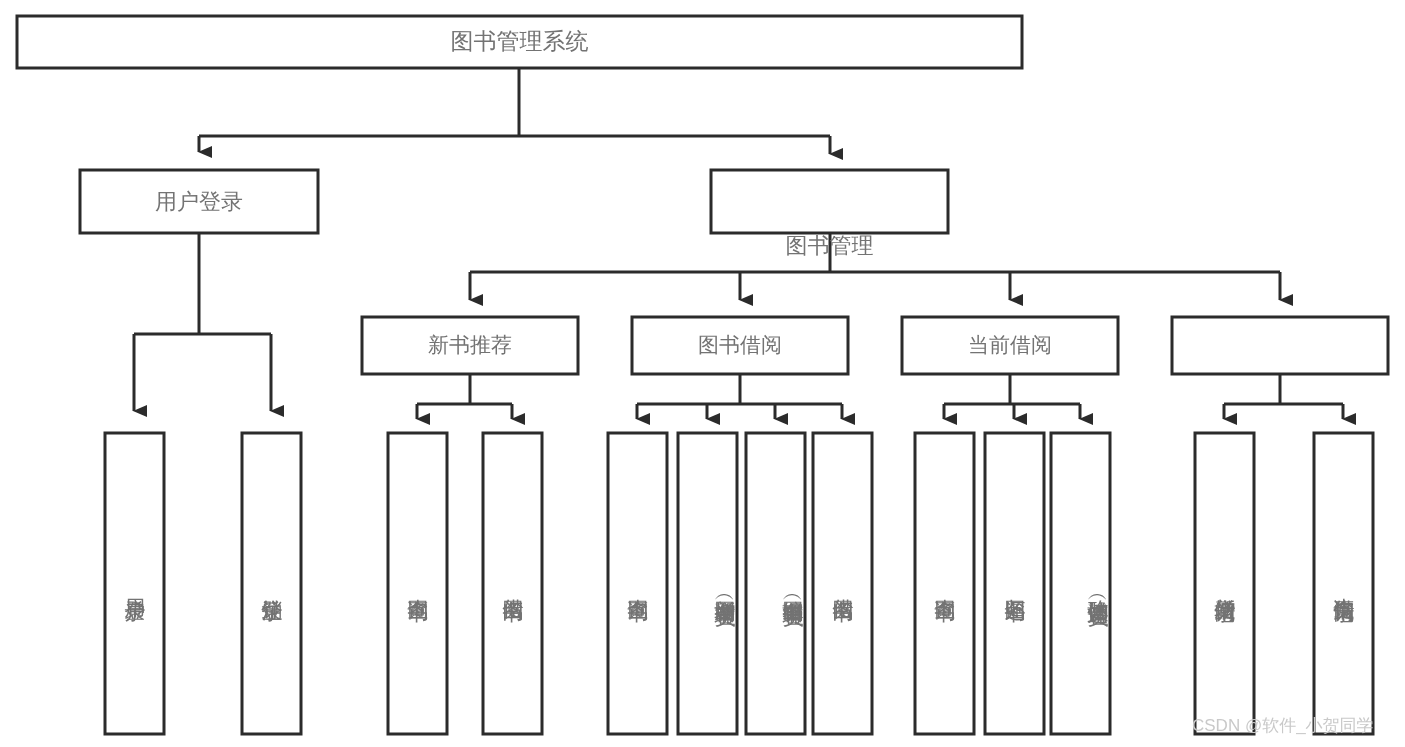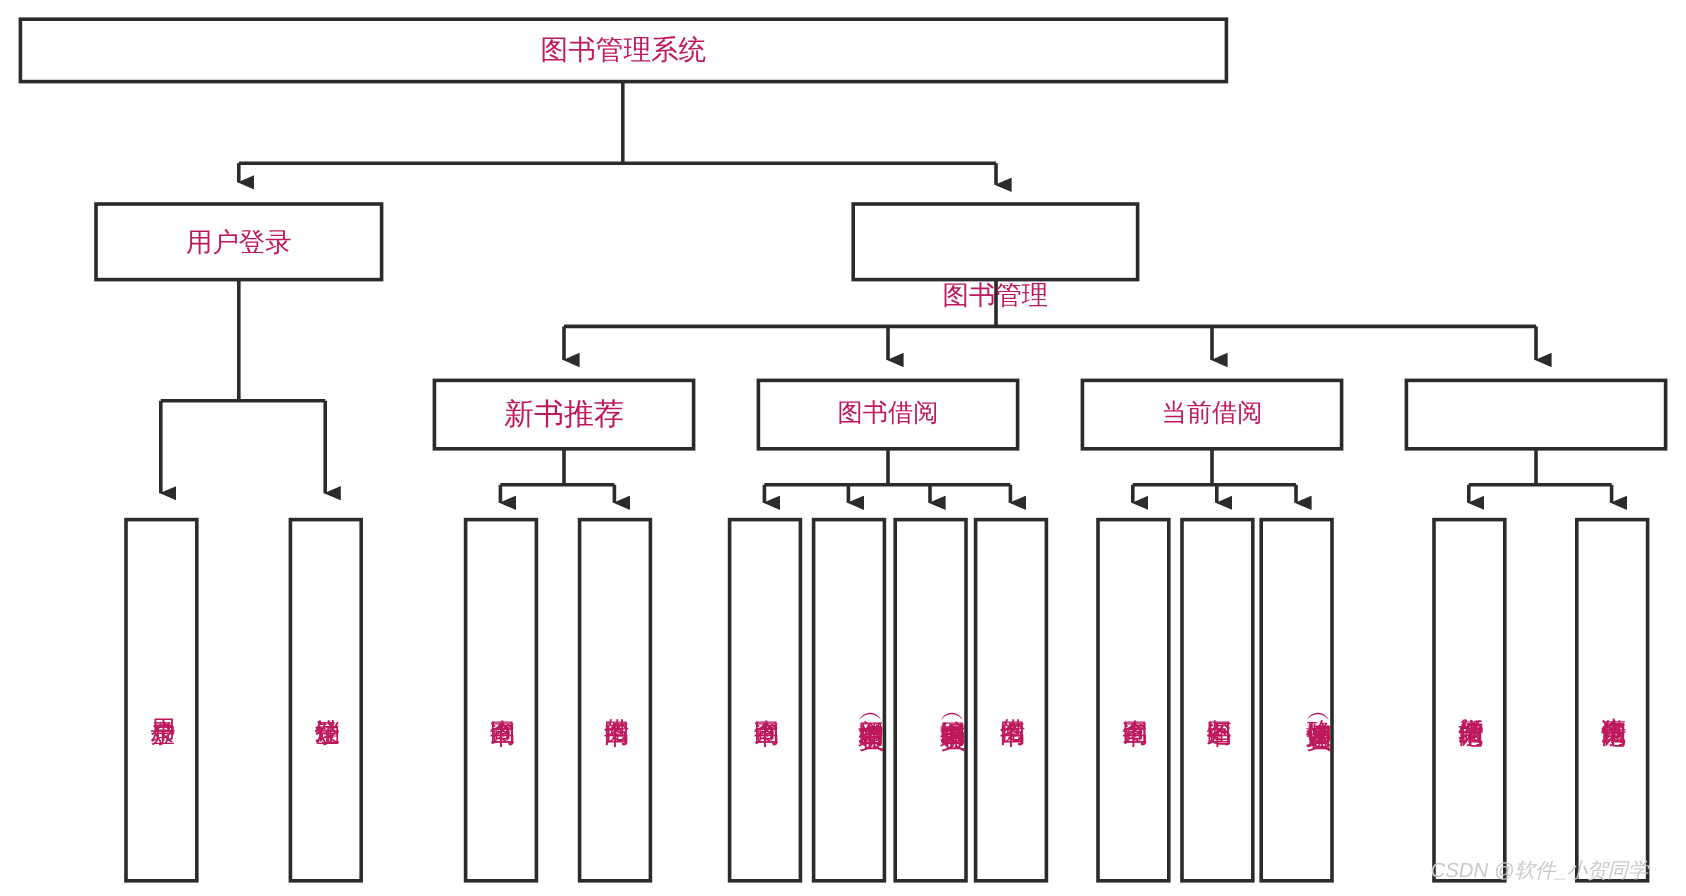--- a/index.html
+++ b/index.html
@@ -38,21 +38,21 @@
   }
   .arrow-head {
     fill: #2b2b2b;
     stroke: none;
   }
   .node-label {
     position: absolute;
     display: flex;
     align-items: center;
     justify-content: center;
-    color: #be185d;
+    color: #737373;
     font-family: "Liberation Sans", "DejaVu Sans", sans-serif;
     line-height: 1.18;
     text-align: center;
     pointer-events: none;
     white-space: pre;
   }
   .node-label.horiz {
     writing-mode: horizontal-tb;
   }
   .node-label.vert {
@@ -164,21 +164,21 @@
 
     <rect class="node-box" x="1195" y="433" width="59" height="301"></rect>
     <rect class="node-box" x="1314" y="433" width="59" height="301"></rect>
   </svg>
 
   <div class="node-label horiz" style="left:17px; top:16px; width:1005px; height:52px; font-size:23px;">图书管理系统</div>
 
   <div class="node-label horiz" style="left:80px; top:170px; width:238px; height:63px; font-size:22px;">用户登录</div>
   <div class="node-label horiz" style="left:711px; top:170px; width:237px; height:63px; font-size:22px;margin-top:44px;">图书管理</div>
 
-  <div class="node-label horiz" style="left:362px; top:317px; width:216px; height:57px; font-size:25px;">新书推荐</div>
+  <div class="node-label horiz" style="left:362px; top:317px; width:216px; height:57px; font-size:21px;">新书推荐</div>
   <div class="node-label horiz" style="left:632px; top:317px; width:216px; height:57px; font-size:21px;border-radius:12px;">图书借阅</div>
   <div class="node-label horiz" style="left:902px; top:317px; width:216px; height:57px; font-size:21px;border-radius:22px;">当前借阅</div>
 
   <div class="node-label vert" style="left:105px; top:433px; width:59px; height:301px; font-size:21px;">用户登录</div>
   <div class="node-label vert" style="left:242px; top:433px; width:59px; height:301px; font-size:21px;">注销登录</div>
 
   <div class="node-label vert" style="left:388px; top:433px; width:59px; height:301px; font-size:21px;">查询图书</div>
   <div class="node-label vert" style="left:483px; top:433px; width:59px; height:301px; font-size:21px;">借阅图书</div>
 
   <div class="node-label vert" style="left:608px; top:433px; width:59px; height:301px; font-size:21px;">查询图书</div>
@@ -186,15 +186,15 @@
   <div class="node-label vert" style="left:746px; top:433px; width:59px; height:301px; font-size:21px; align-items:flex-start; padding-top:8px; box-sizing:border-box;">编辑图书（管理员）</div>
   <div class="node-label vert" style="left:813px; top:433px; width:59px; height:301px; font-size:21px;">借阅图书</div>
 
   <div class="node-label vert" style="left:915px; top:433px; width:59px; height:301px; font-size:21px;">查询图书</div>
   <div class="node-label vert" style="left:985px; top:433px; width:59px; height:301px; font-size:21px;">归还图书</div>
   <div class="node-label vert" style="left:1051px; top:433px; width:59px; height:301px; font-size:21px; align-items:flex-start; padding-top:8px; box-sizing:border-box;">确认归还（管理员）</div>
 
   <div class="node-label vert" style="left:1195px; top:433px; width:59px; height:301px; font-size:21px;">新增借阅记录</div>
   <div class="node-label vert" style="left:1314px; top:433px; width:59px; height:301px; font-size:21px;">查询借阅记录</div>
 
-  <div class="watermark" style="left:1192px; top:714px;font-style:italic;">CSDN @软件_小贺同学</div>
+  <div class="watermark" style="left:1192px; top:714px;">CSDN @软件_小贺同学</div>
 
 </div>
 
 </body></html>

